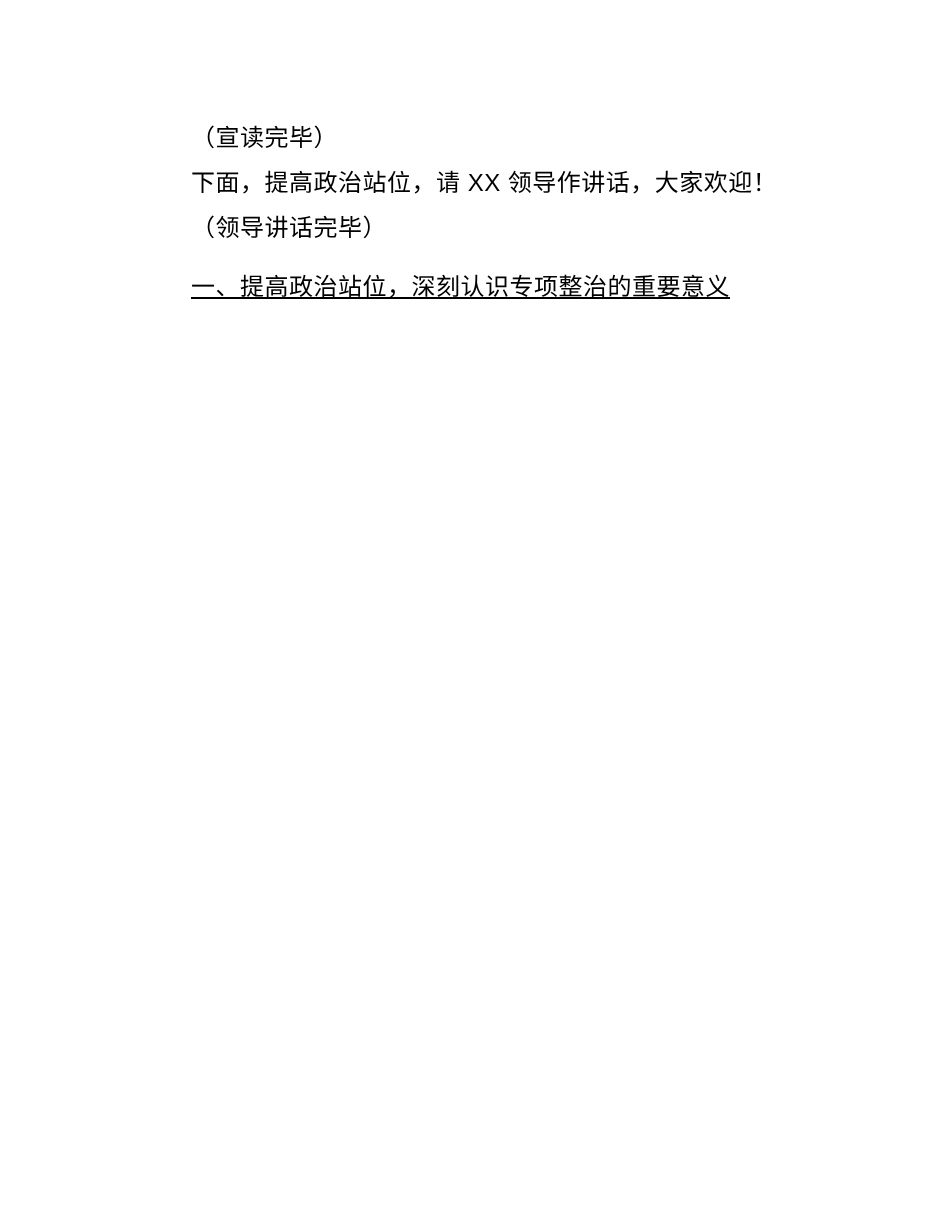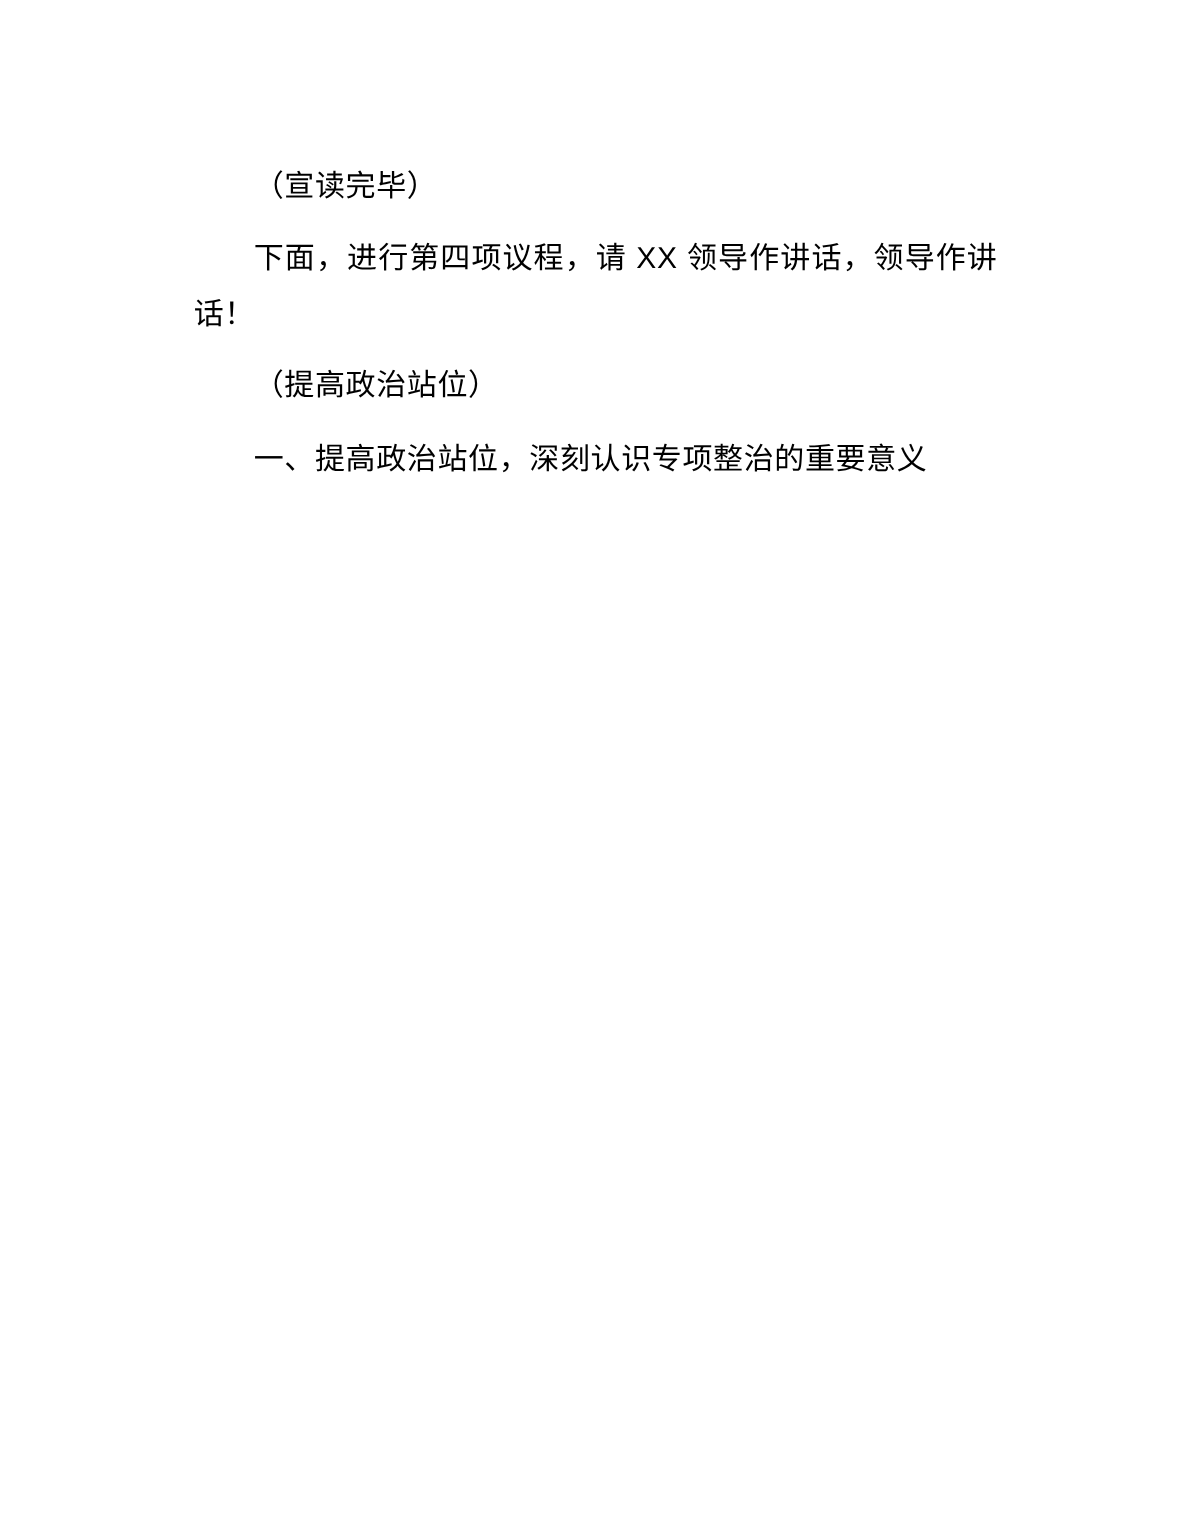--- a/index.html
+++ b/index.html
@@ -15,40 +15,41 @@
   .page {
     box-sizing: border-box;
     width: 950px;
     height: 1230px;
     padding: 115px 140px 40px 143px;
     background: #ffffff;
     color: #000000;
     overflow: hidden;
   }
   .para {
-    margin: 12px;
+    margin: 0;
     font-size: 24px;
     line-height: 45px;
     letter-spacing: 0.5px;
     text-indent: 2em;
     text-align: justify;
     text-justify: inter-character;
     word-break: break-all;
   }
   .para.heading {
     margin-top: 14px;
     font-weight: normal; 
+    text-decoration: underline;
   }
 </style>
 </head>
 <body>
 
 <div class="page">
   <p class="para">（宣读完毕）</p>
 
-  <p class="para">下面，进行第四项议程，请 XX 领导作讲话，领导作讲话！</p>
+  <p class="para">下面，提高政治站位，请 XX 领导作讲话，大家欢迎！</p>
 
-  <p class="para">（提高政治站位）</p>
+  <p class="para">（领导讲话完毕）</p>
 
 
   <p class="para heading">一、提高政治站位，深刻认识专项整治的重要意义</p>
 
 </div>
 
 </body></html>

